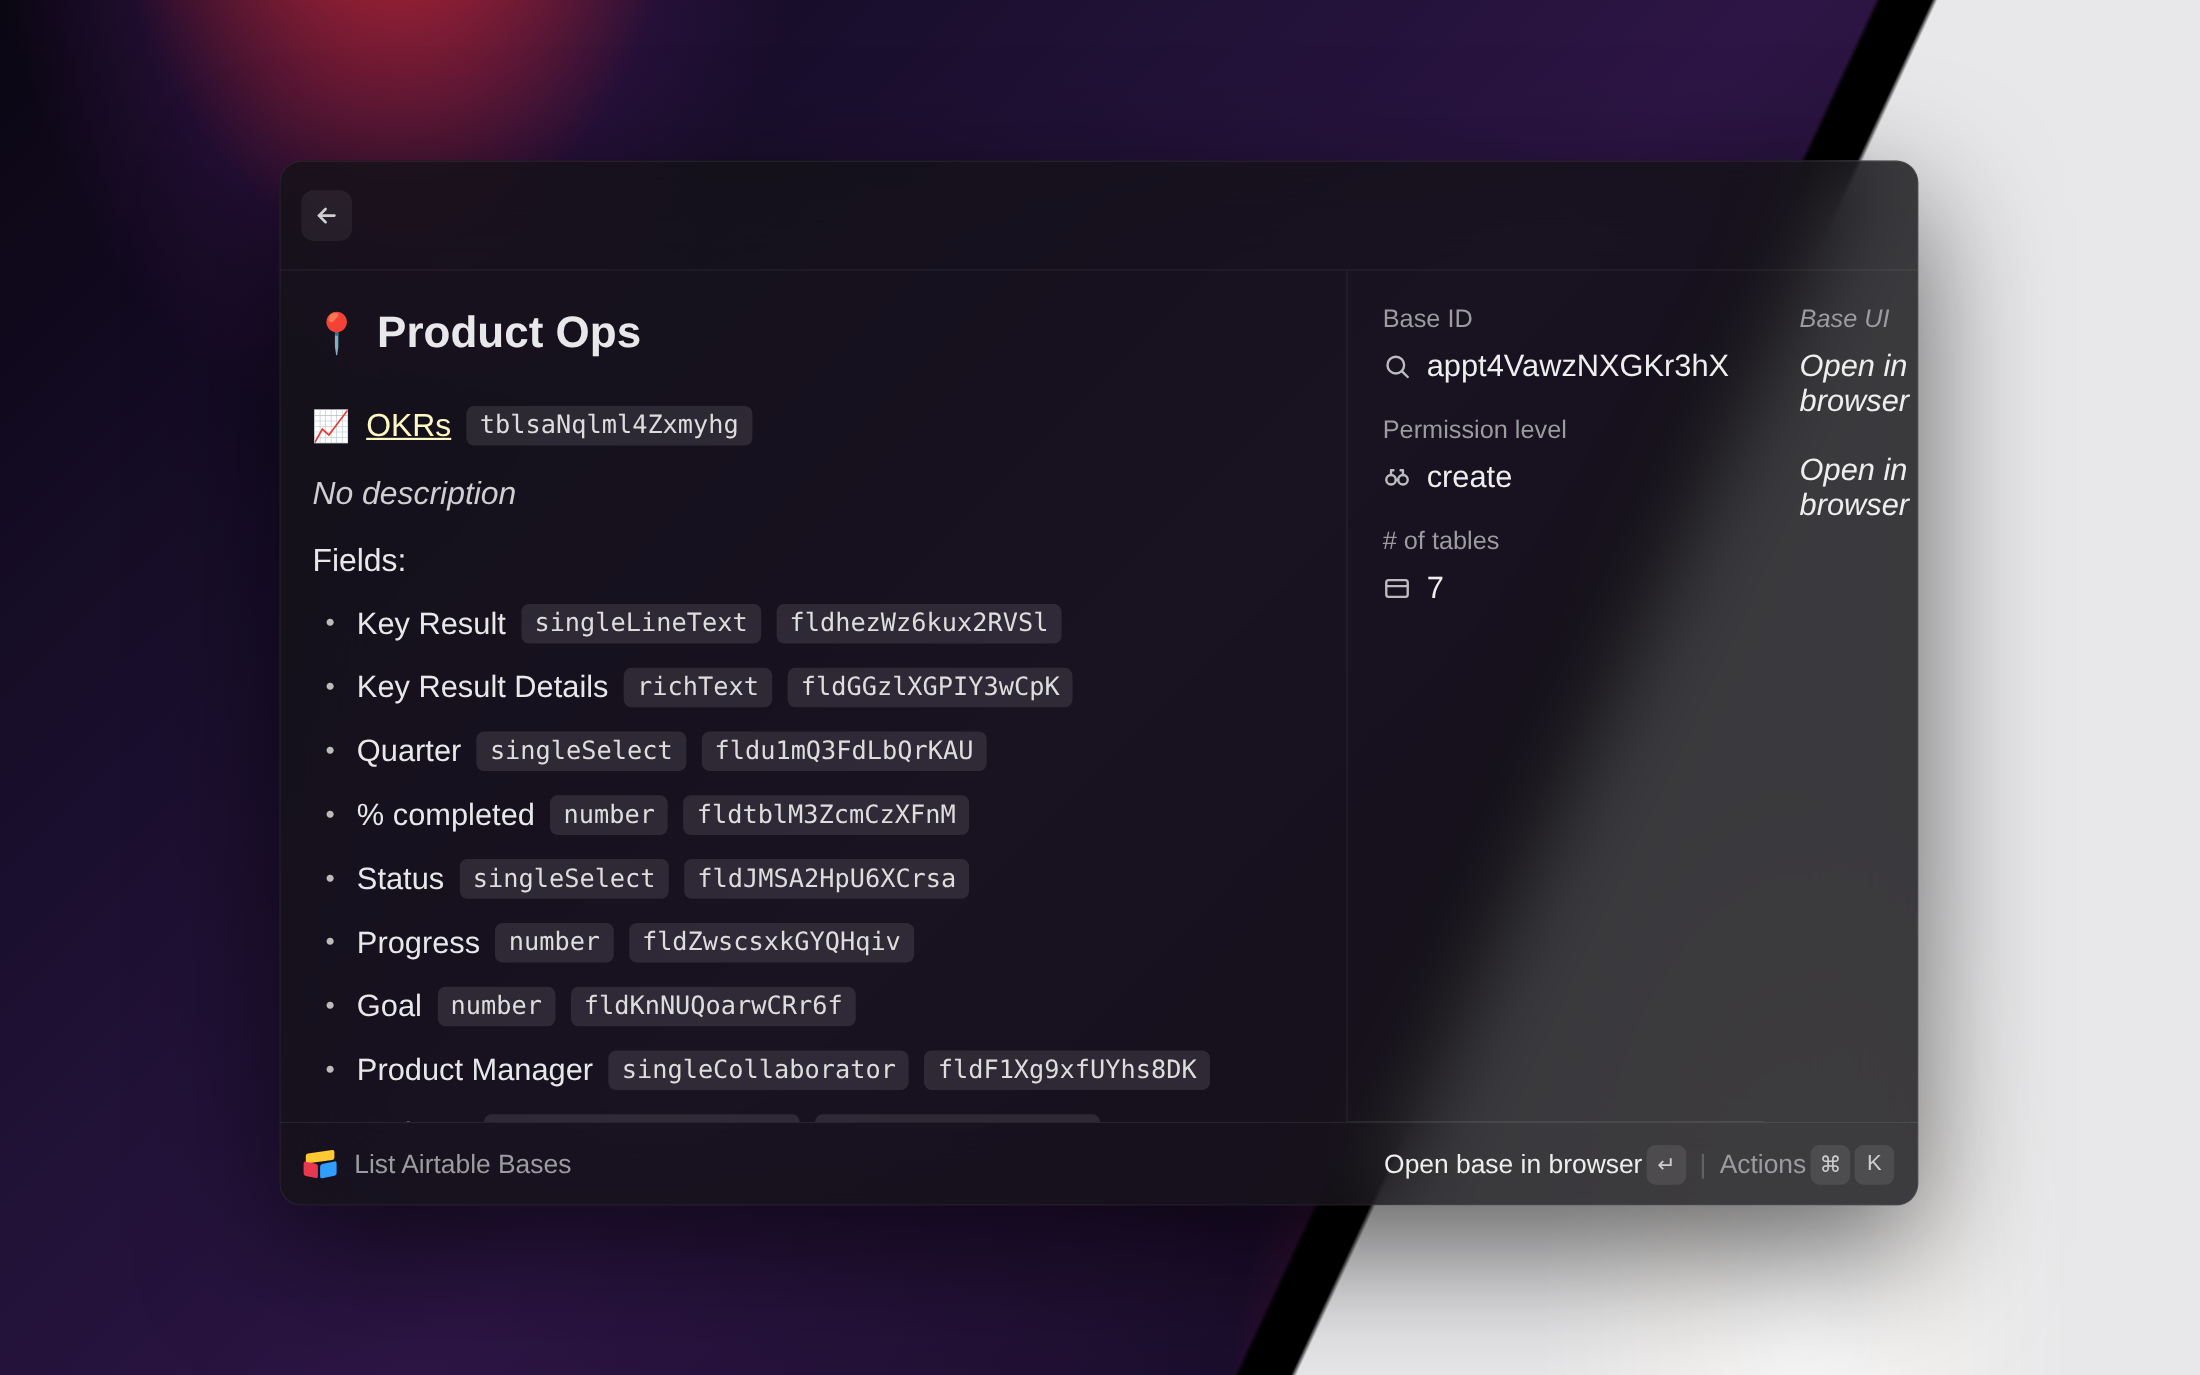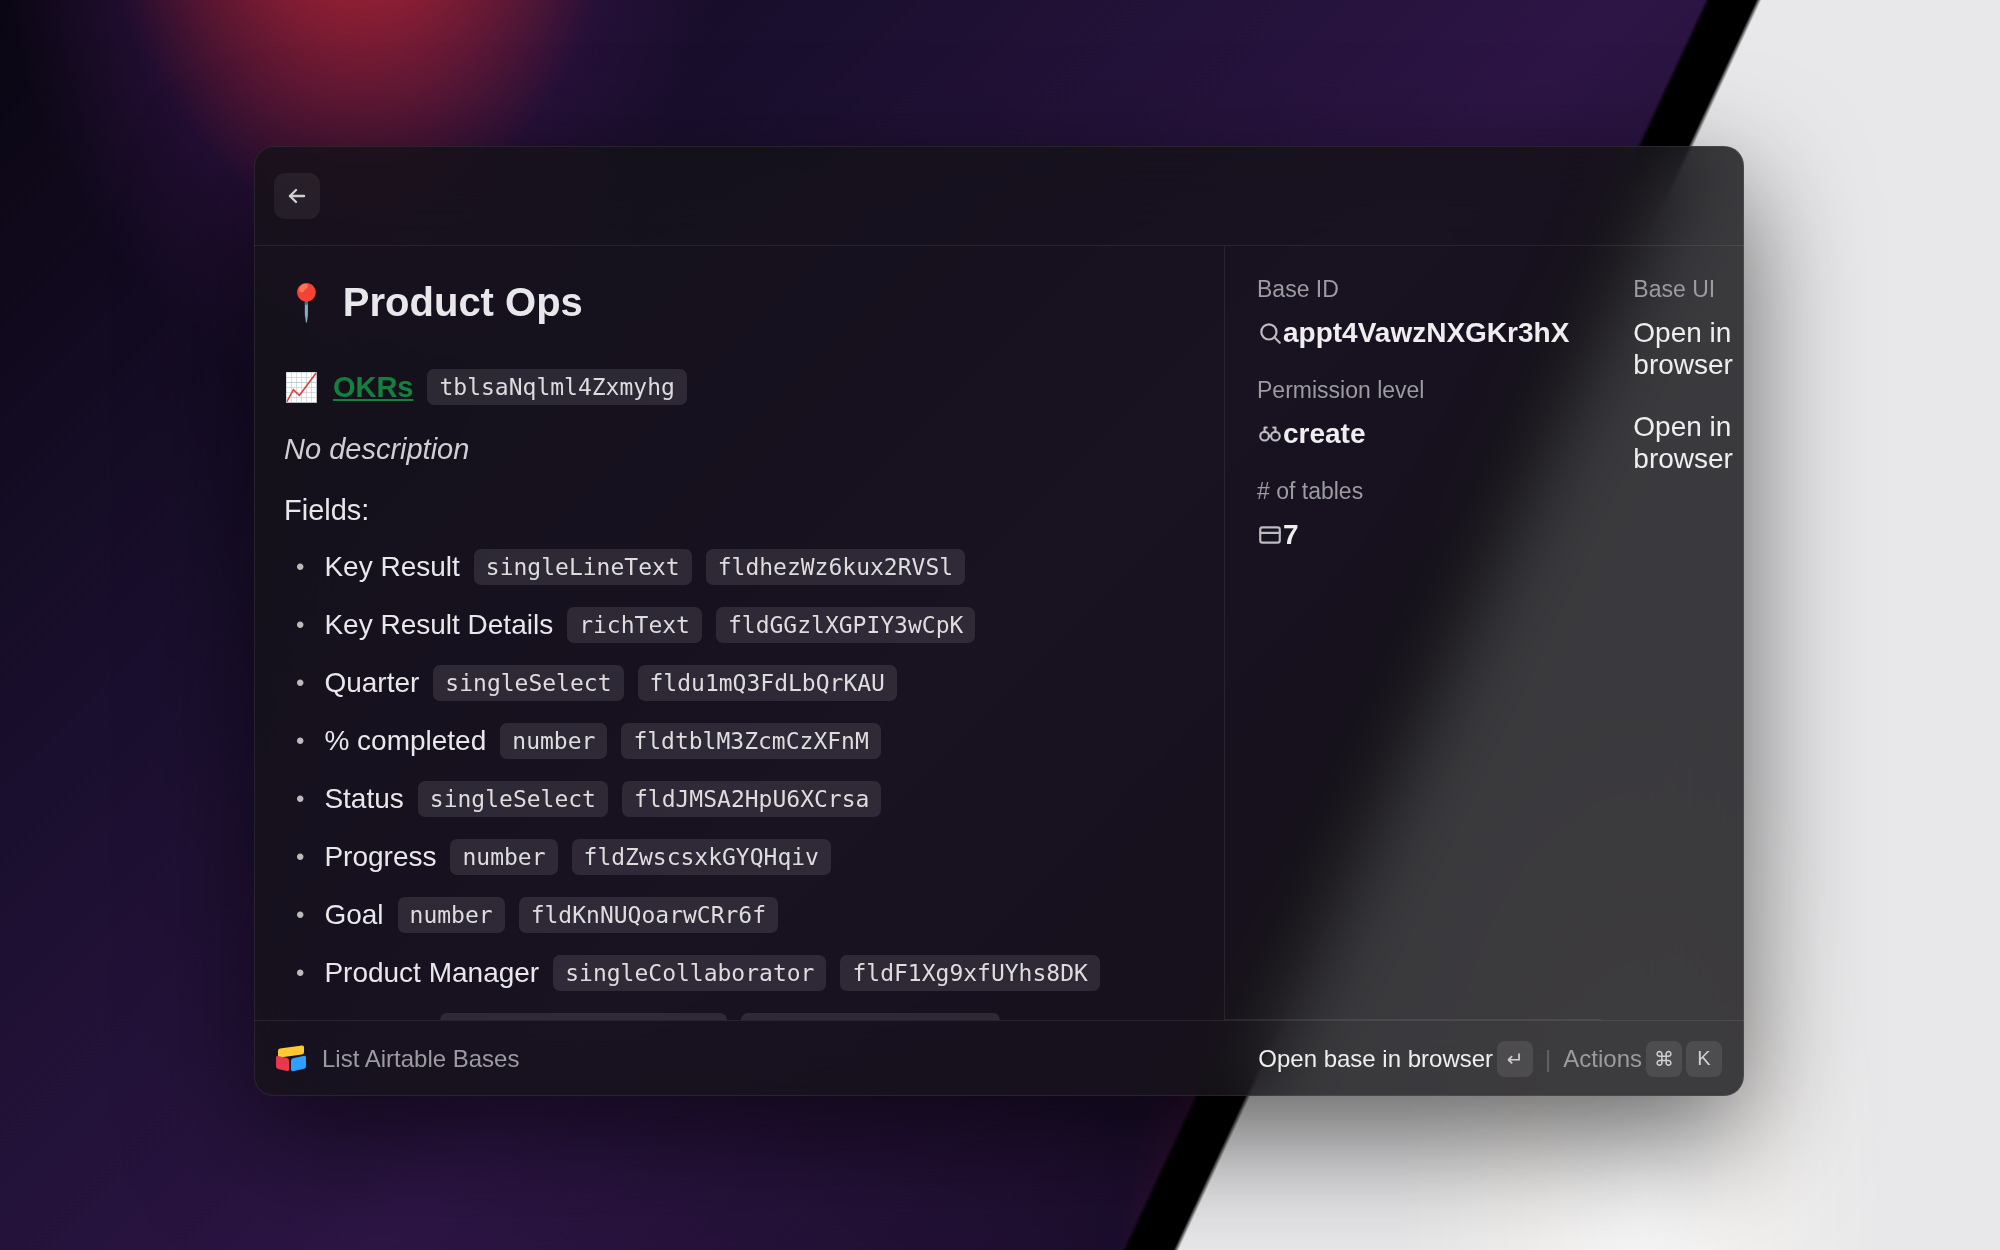--- a/index.html
+++ b/index.html
@@ -78,23 +78,23 @@
     margin-bottom: 44px;
   }
   .emoji { font-size: 36px; }
   .tablename-row {
     display: flex; align-items: center; gap: 14px;
     margin-bottom: 28px;
     font-size: 29px;
   }
   .tablename-row .emoji-sm { font-size: 28px; }
   .tablename-row a {
-    color: #15803d;
+    color: #fef9c3;
     text-decoration: underline;
-    font-weight: 700;
+    font-weight: 400;
   }
   .code-pill {
     font-family: ui-monospace, "SF Mono", Menlo, Consolas, monospace;
     background: rgba(255,255,255,0.10);
     padding: 5px 12px;
     border-radius: 7px;
     font-size: 23px;
     color: #ddd;
   }
   .desc {
@@ -136,32 +136,31 @@
   .sidebar {
     width: 520px;
     border-left: 1px solid rgba(255,255,255,0.08);
     display: flex;
     flex-direction: row;
   }
   .side-block {
     padding: 30px 32px 34px 32px;
     border-bottom: 1px solid rgba(255,255,255,0.08);
   }
-  .side-block:last-child { border-bottom: none; flex:1; }
+  .side-block:last-child { border-bottom: none; flex:1;font-style:italic; }
   .side-label {
     color: #9b9ba0;
     font-size: 23px;
     margin-bottom: 14px;
   }
   .side-row {
-    display: flex; align-items: center; 
+    display: flex; align-items: center; gap: 14px;
     font-size: 28px;
     color: #eee;
     margin-bottom: 28px;
-    font-weight: bold;
   }
   .side-row:last-child { margin-bottom: 0; }
   .side-row svg { width: 26px; height: 26px; stroke: #bcbcc0; flex-shrink:0; }
   .side-link {
     display: flex; align-items: center; gap: 14px;
     font-size: 28px;
     color: #eee;
     cursor: pointer;
     margin-bottom: 30px;
   }

